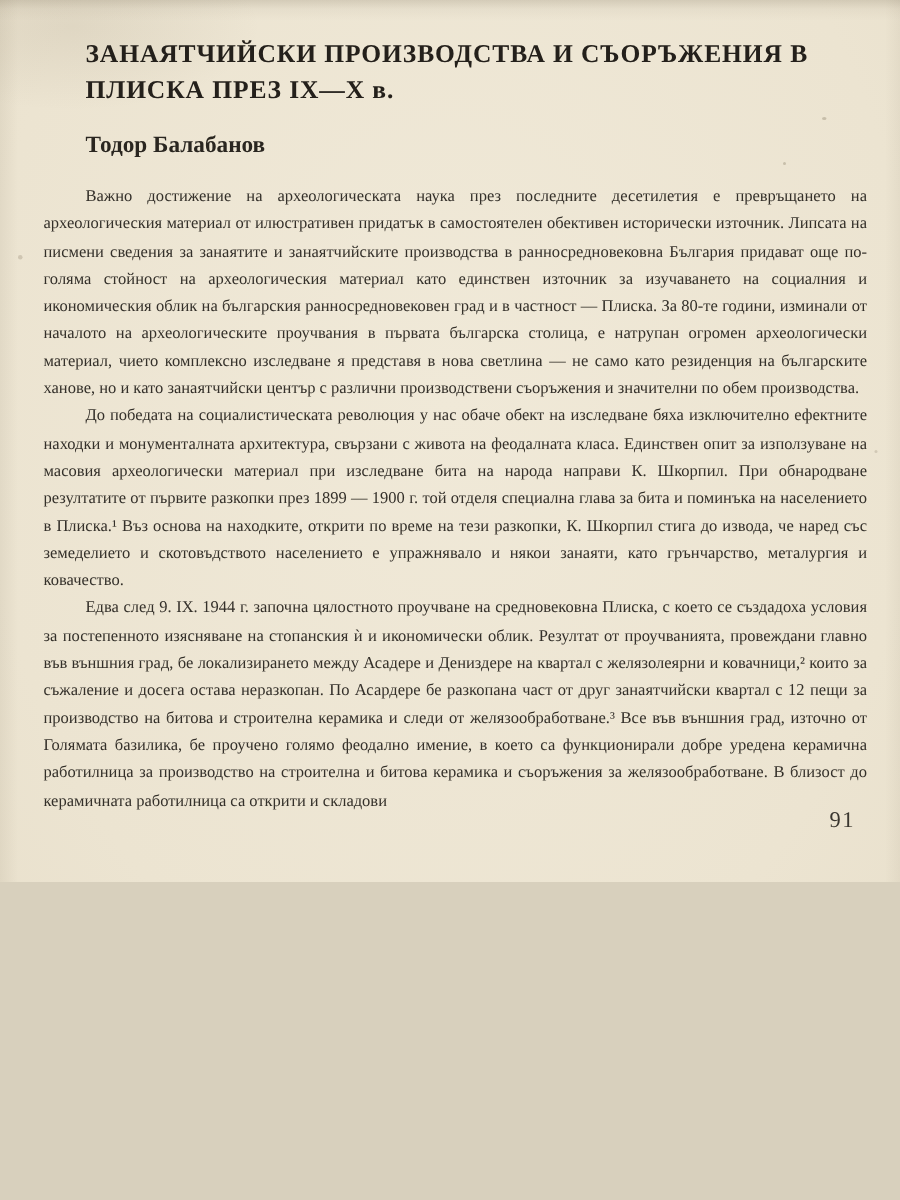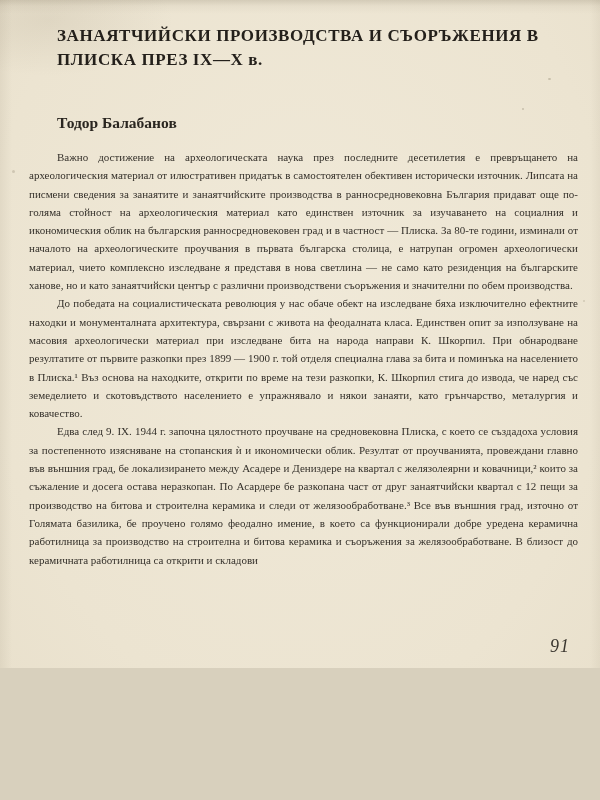--- a/index.html
+++ b/index.html
@@ -3,21 +3,21 @@
 <meta charset="utf-8">
 <style>
   html, body {
     margin: 0;
     padding: 0;
     background: #d8d0bd;
   }
   .scan-page {
     position: relative;
     width: 600px;
-    height: 668px;
+    height: 588px;
     margin: 0;
     overflow: hidden;
     background:
       radial-gradient(ellipse 180px 80px at 8% 3%, rgba(110,96,70,0.10), rgba(110,96,70,0) 70%),
       linear-gradient(180deg, rgba(96,84,60,0.18) 0px, rgba(96,84,60,0.05) 6px, rgba(96,84,60,0) 14px),
       linear-gradient(90deg, rgba(96,84,60,0.08) 0px, rgba(96,84,60,0) 12px),
       linear-gradient(270deg, rgba(96,84,60,0.06) 0px, rgba(96,84,60,0) 10px),
       radial-gradient(ellipse 520px 700px at 50% 45%, #f0e9d8 0%, #ece4d1 60%, #e6ddc8 100%);
     font-family: "Liberation Serif", "DejaVu Serif", serif;
     color: #332f29;
@@ -41,44 +41,43 @@
   .article-title {
     margin: 0 0 0 28px;
     width: 492px;
     font-size: 17px;
     font-weight: bold;
     line-height: 24px;
     letter-spacing: 0.6px;
     color: #24201b;
   }
   .author {
-    margin: 42px 0 0 28px;
+    margin: 16px 0 0 28px;
     font-size: 15.5px;
     font-weight: bold;
     color: #2a2620;
   }
   .body-text {
     margin-top: 16px;
   }
   .body-text p {
     margin: 0;
     font-size: 11px;
     line-height: 18.3px;
     text-align: justify;
     text-indent: 28px;
     color: #34302a;
   }
   .page-number {
     position: absolute;
     right: 30px;
-    bottom: 11px;
-    font-size: 18px;
+    bottom: 32px;
+    font-size: 15px;
     color: #3a362f;
     letter-spacing: 1px;
-    font-style: italic;
   }
 </style>
 </head>
 <body>
 
 <div class="scan-page">
 
   <div class="speck s1"></div>
   <div class="speck s2"></div>
   <div class="speck s3"></div>

